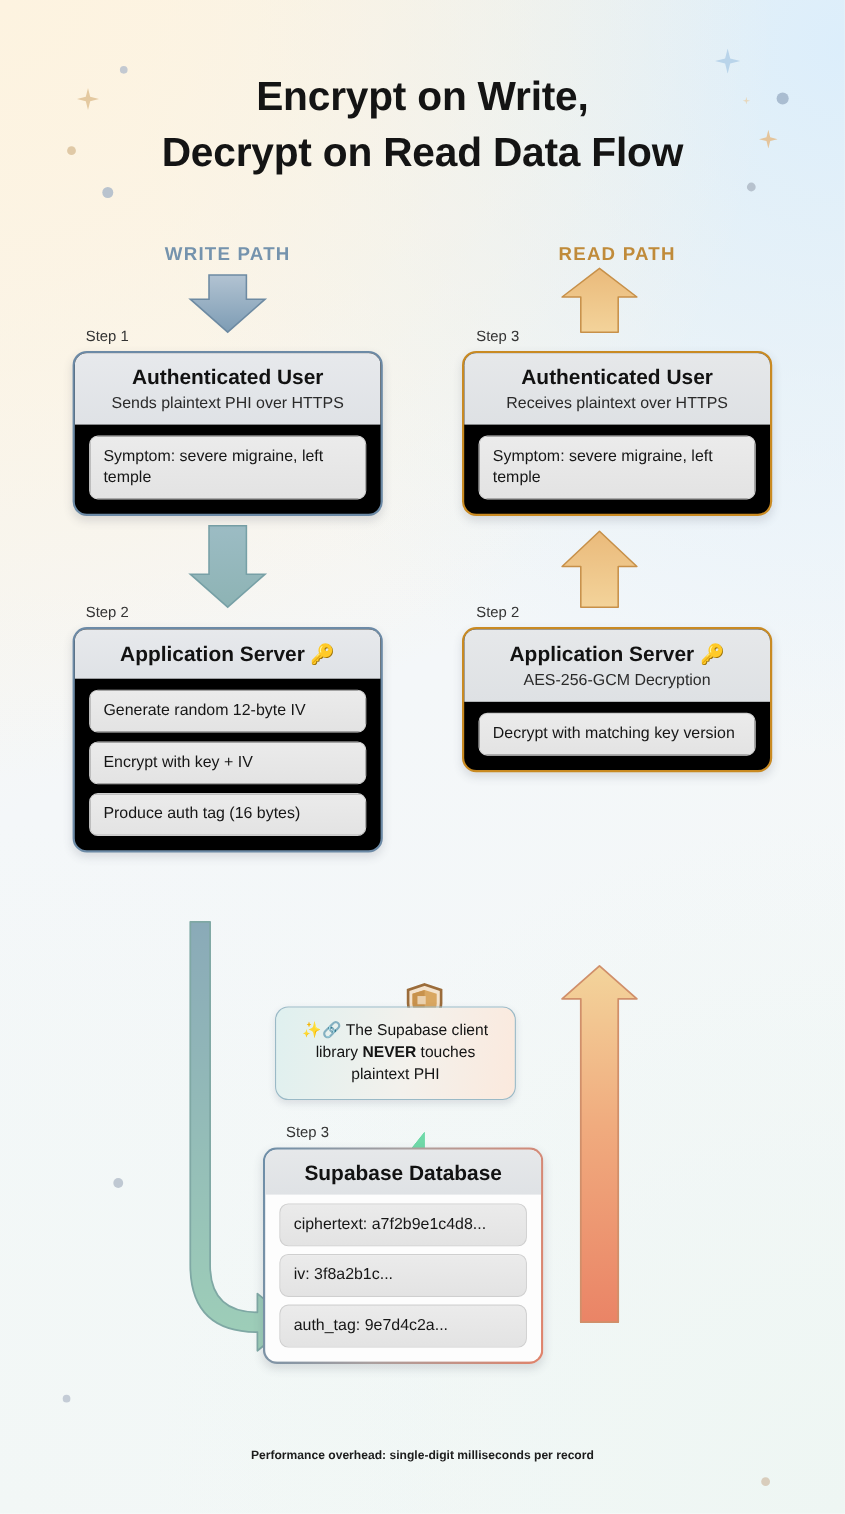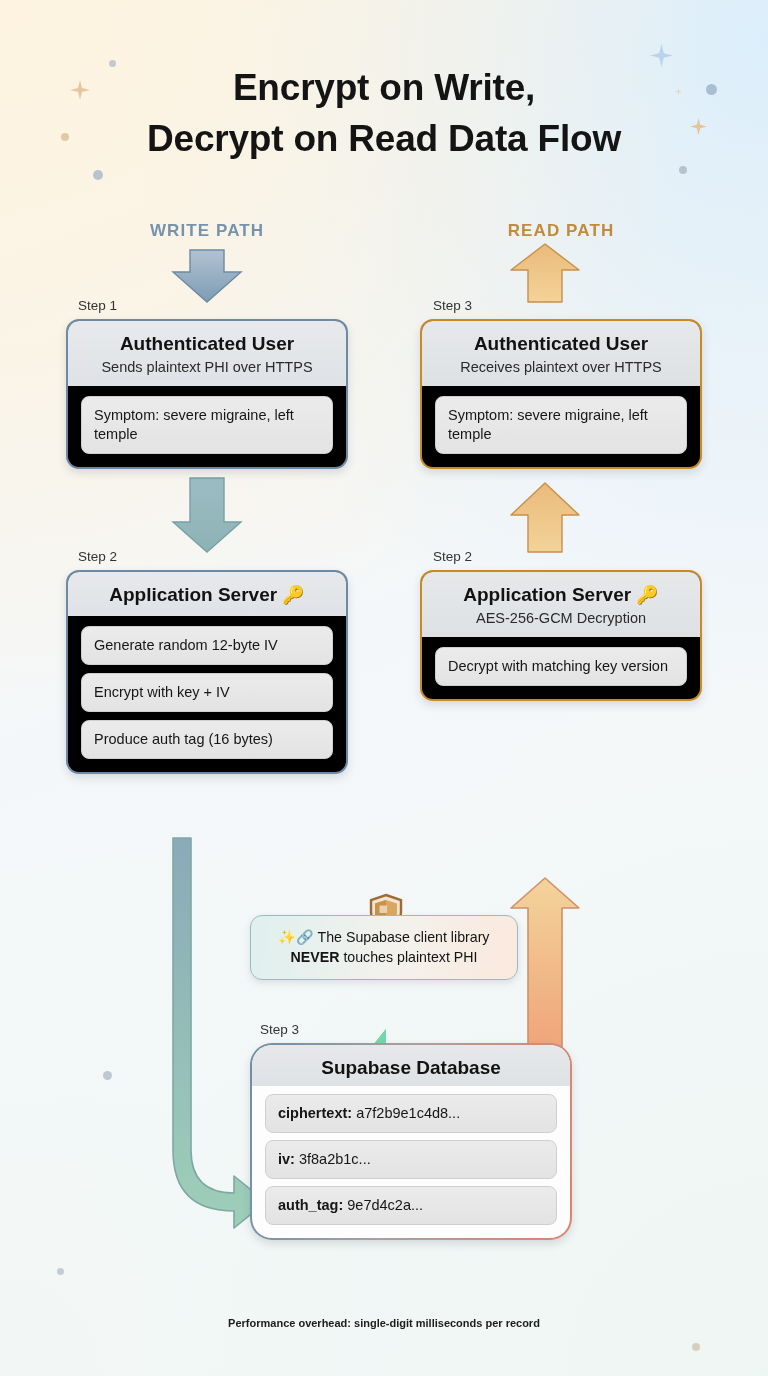--- a/index.html
+++ b/index.html
@@ -68,33 +68,33 @@
   .card-sub {
     font-size: 14.5px; color: #2a2a2a; margin-top: 2px; line-height: 19px;
   }
   .card-body { padding: 10px 13px 13px; display: flex; flex-direction: column; gap: 8px; }
   .chip {
     border: 1px solid #cfcfcf; border-radius: 8px;
     background: linear-gradient(180deg,#ebebeb 0%, #e3e3e3 100%);
     padding: 9px 12px; font-size: 14.5px; color: #161616; line-height: 19px;
   }
   .chip.center { text-align: left; }
-  .chip b { font-weight: bold; }
+  .chip b { font-weight: normal; }
   .chip .val { font-weight: normal; }
 
   
   .card.orange .card-head { background: linear-gradient(180deg,#e6e8ea 0%,#dee1e4 100%); }
 
   
   #db-card .card-head { background: linear-gradient(180deg,#e6e8ea 0%,#dfe2e5 100%); padding-bottom: 6px; }
   #db-card .card-body { padding-top: 8px; gap: 7px; }
 
   
   #callout {
-    position: absolute; left: 250px; top: 915px; width: 268px;
+    position: absolute; left: 250px; top: 915px; width: 219px;
     border: 1.6px solid #9ab9c6; border-radius: 12px;
     background: linear-gradient(100deg, #dff0ef 0%, #f3f1ec 55%, #fbe9dd 100%);
     box-shadow: 0 3px 7px rgba(60,70,90,.13);
     padding: 11px 12px 12px; text-align: center;
     font-size: 14.2px; color: #141414; line-height: 20px;
   }
   #callout b { font-weight: bold; }
   #shield-wrap { position: absolute; left: 368px; top: 893px; width: 36px; height: 38px; }
 
   
@@ -269,21 +269,21 @@
     <span>The Supabase client library </span><b>NEVER</b><span> touches plaintext PHI</span>
   </div>
 
   <div class="step-label" style="left:260px; top:1022px;">Step 3</div>
   <div id="supabase-bolt" style="position:absolute; left:372px; top:1029px;">
     <svg width="26" height="32" viewBox="0 0 26 32">
       <path d="M14 0 L2 15 L12 15 L12 32 L24 16 L14 16 Z" fill="#3ecf8e"></path>
       <path d="M14 0 L2 15 L12 15 L12 16 L14 16 Z" fill="#6fd9a8"></path>
     </svg>
   </div>
-  <div class="card db" id="db-card" style="left:250px; top:1043px; width:322px;border-radius:22px;">
+  <div class="card db" id="db-card" style="left:239px; top:1043px; width:255px;">
     <div class="card-head">
       <div class="card-title">Supabase Database</div>
     </div>
     <div class="card-body">
       <div class="chip">
         <b>ciphertext:</b>
         <span class="val">a7f2b9e1c4d8...</span>
       </div>
       <div class="chip">
         <b>iv:</b>

